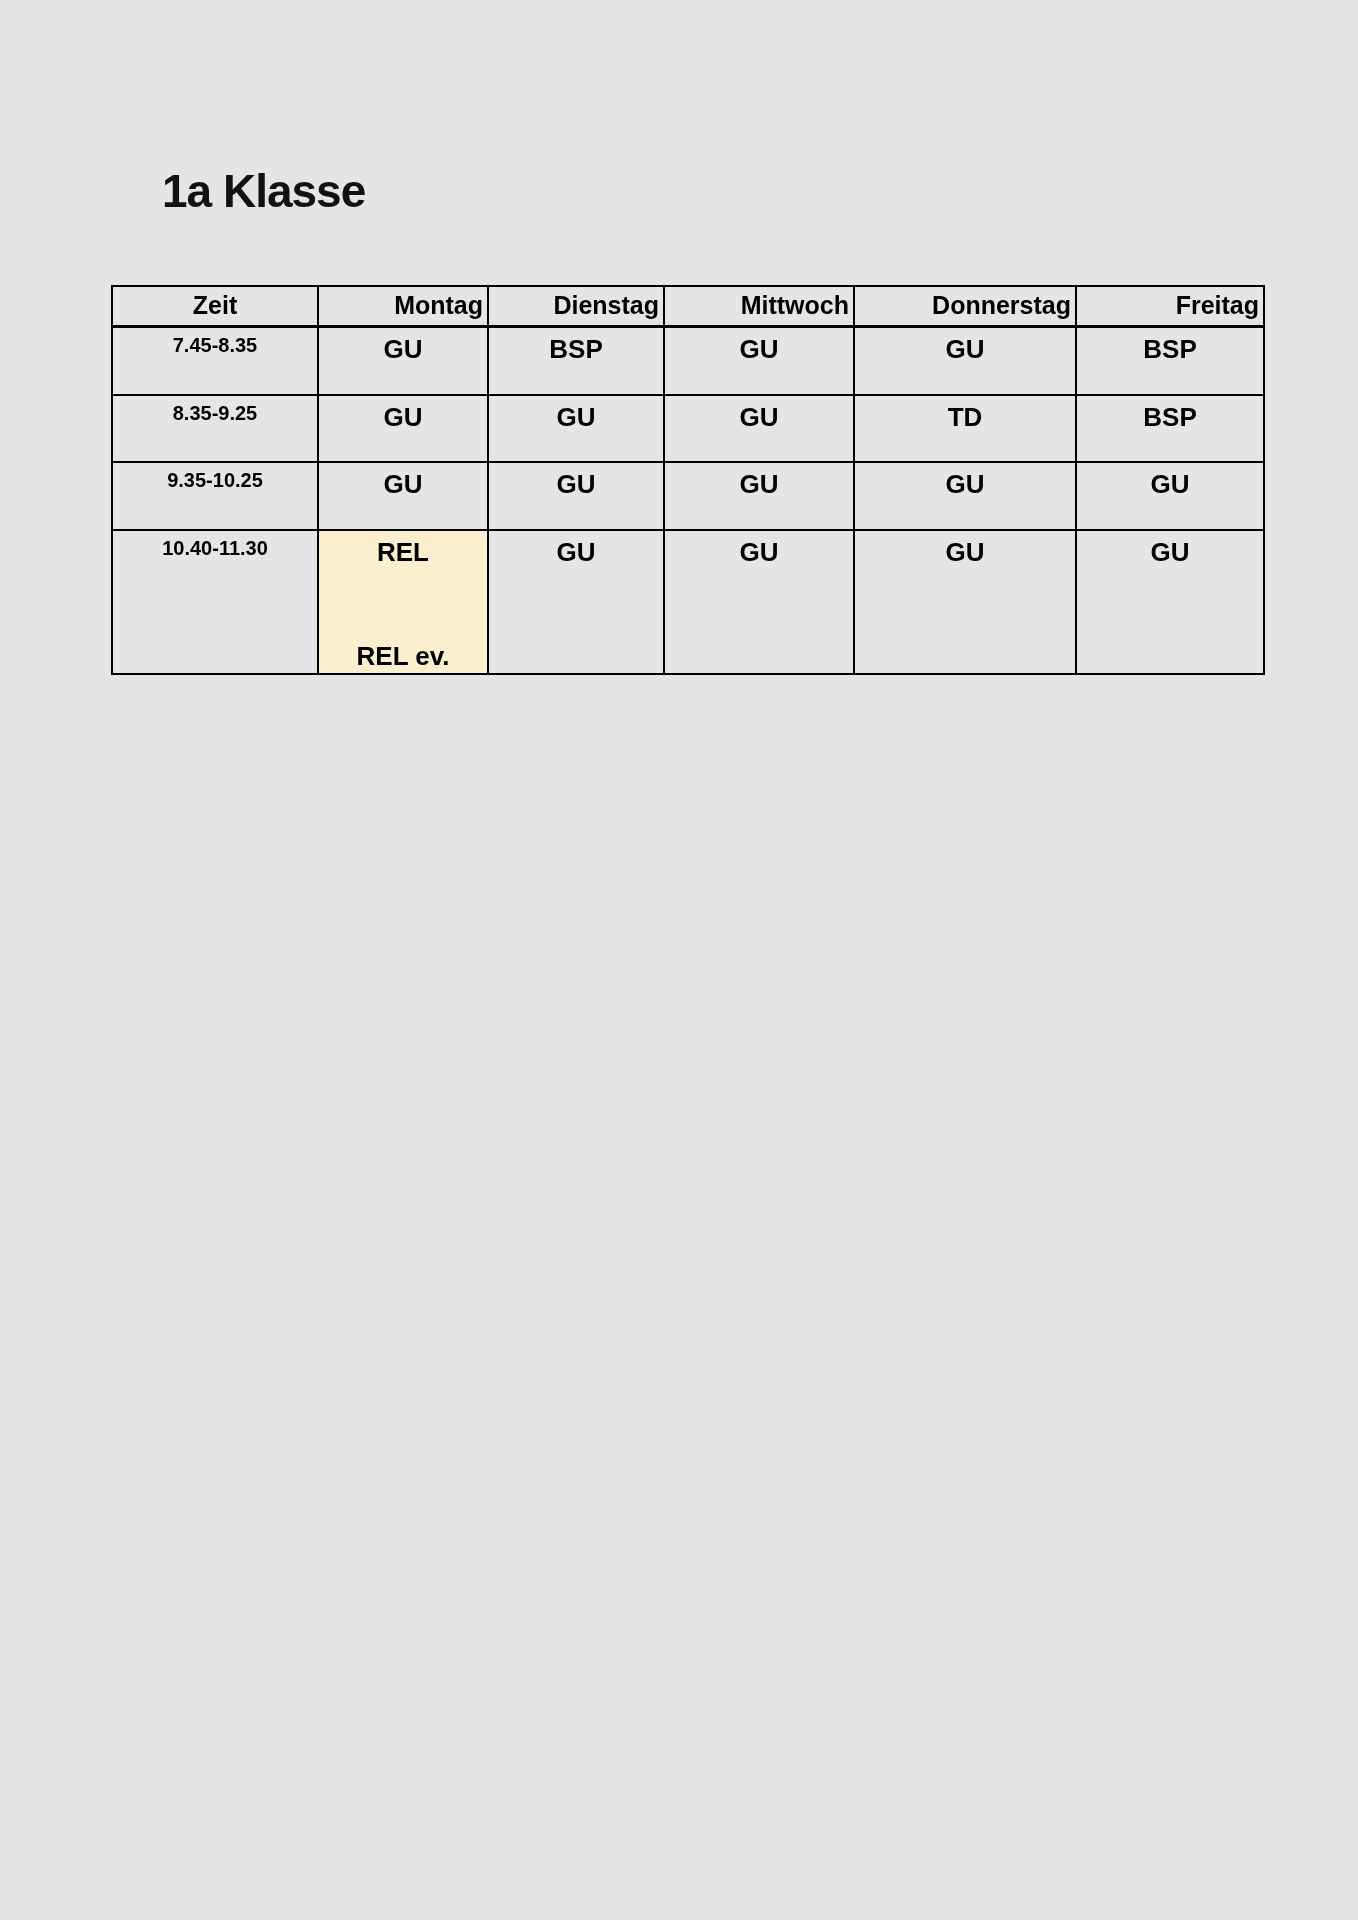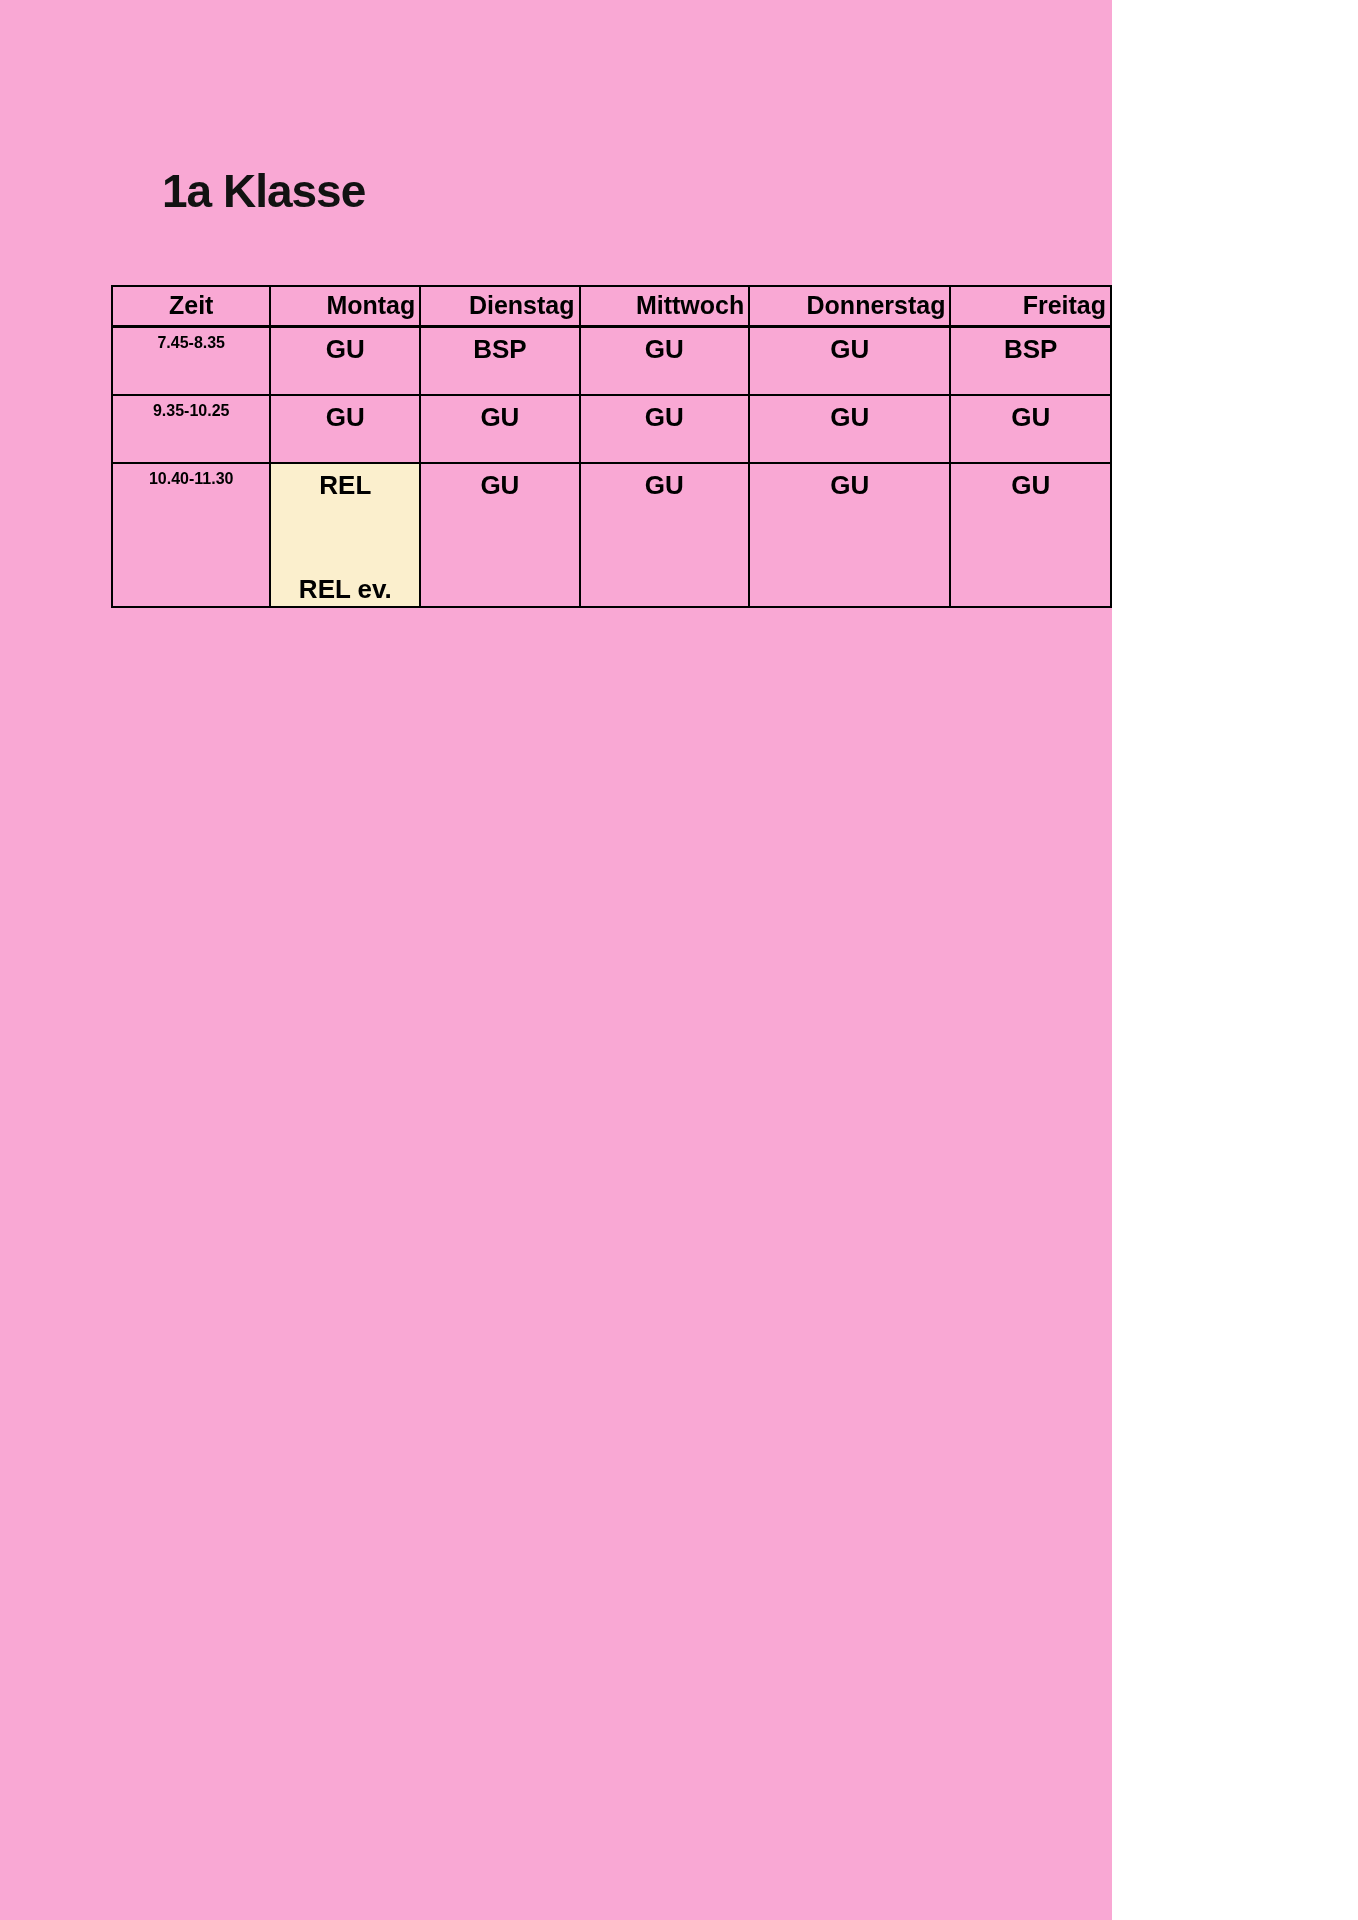--- a/index.html
+++ b/index.html
@@ -4,23 +4,23 @@
 <style>
   html, body {
     margin: 0;
     padding: 0;
     background: #ffffff;
     font-family: "Liberation Sans", sans-serif;
     color: #000000;
   }
   .page {
     position: relative;
-    width: 1112px;
+    width: 1358px;
     height: 1920px;
-    background: #f9a8d4;
+    background: #e5e5e5;
     overflow: hidden;
   }
   .doc-title {
     position: absolute;
     left: 162px;
     top: 164px;
     font-size: 46px;
     font-weight: 700;
     letter-spacing: -1px;
     color: #121212;
@@ -57,21 +57,21 @@
     vertical-align: middle;
     white-space: nowrap;
   }
   .timetable thead th.h-time { text-align: center; padding-left: 4px; }
 
   .timetable tbody td {
     font-size: 26px;
     text-align: center;
     padding-top: 6px;
   }
-  .timetable tbody td.time-cell { font-size: 16px; }
+  .timetable tbody td.time-cell { font-size: 20px; }
   .timetable tbody tr.r-0 { height: 69px; }
   .timetable tbody tr.r-1 { height: 67px; }
   .timetable tbody tr.r-2 { height: 68px; }
   .timetable tbody tr.r-3 { height: 136px; }
   .timetable tbody tr.r-4 { height: 67px; }
   .timetable tbody tr.r-5 { height: 68px; }
 
   .timetable td.hl { background: #fbefcd; }
   .timetable td.align-left { text-align: left; padding-left: 9px; }
   .timetable .cell-line + .cell-line { margin-top: 73px; }
@@ -104,20 +104,28 @@
     </thead>
     <tbody>
         <tr class="r-0">
           <td class="time-cell">7.45-8.35</td>
           <td>GU</td>
           <td>BSP</td>
           <td>GU</td>
           <td>GU</td>
           <td>BSP</td>
         </tr>
+        <tr class="r-1">
+          <td class="time-cell">8.35-9.25</td>
+          <td>GU</td>
+          <td>GU</td>
+          <td>GU</td>
+          <td>TD</td>
+          <td>BSP</td>
+        </tr>
         <tr class="r-2">
           <td class="time-cell">9.35-10.25</td>
           <td>GU</td>
           <td>GU</td>
           <td>GU</td>
           <td>GU</td>
           <td>GU</td>
         </tr>
         <tr class="r-3">
           <td class="time-cell">10.40-11.30</td>

